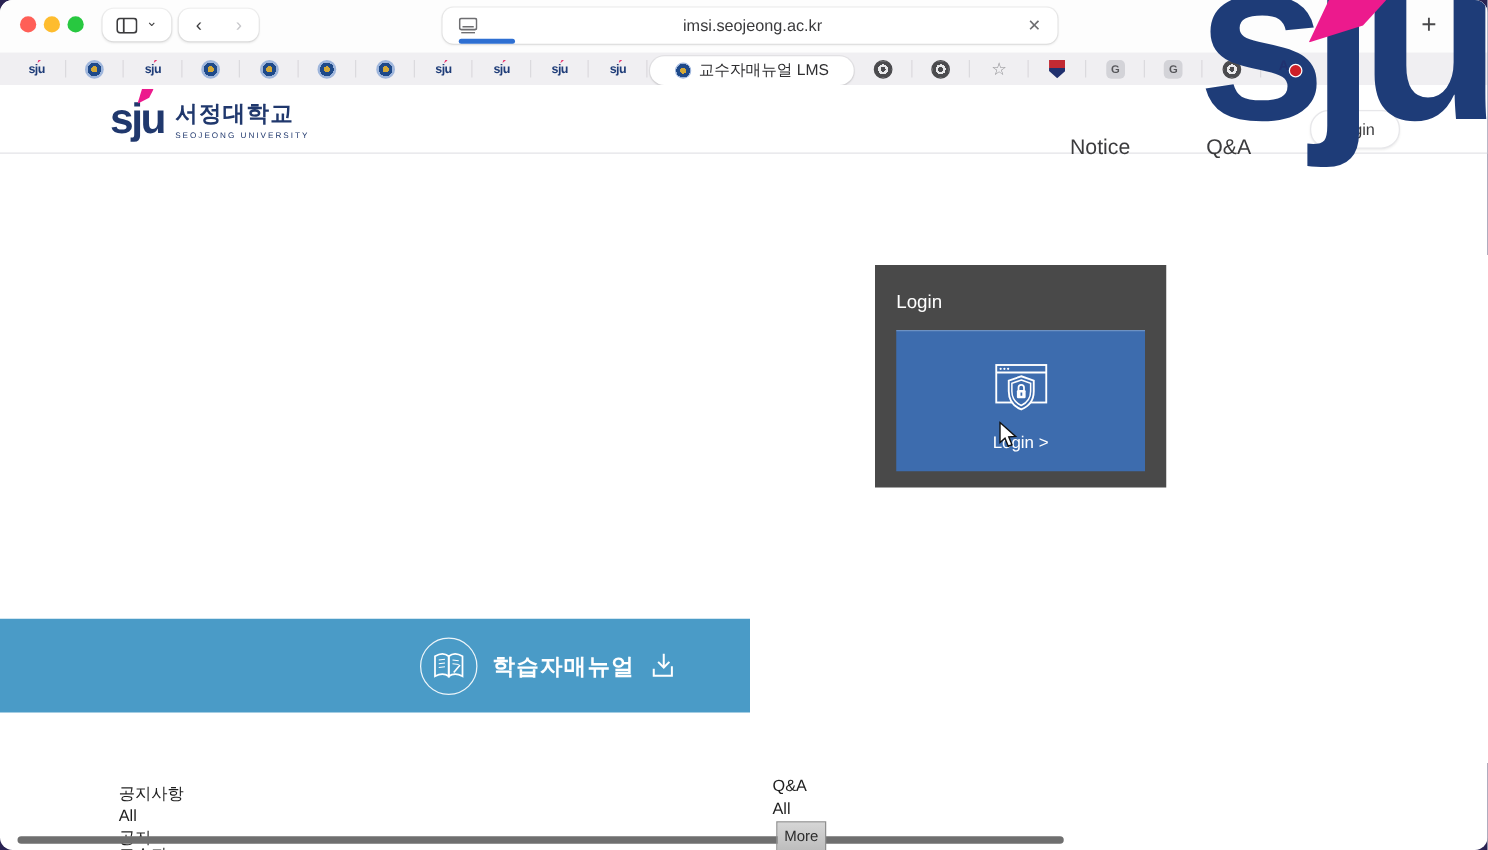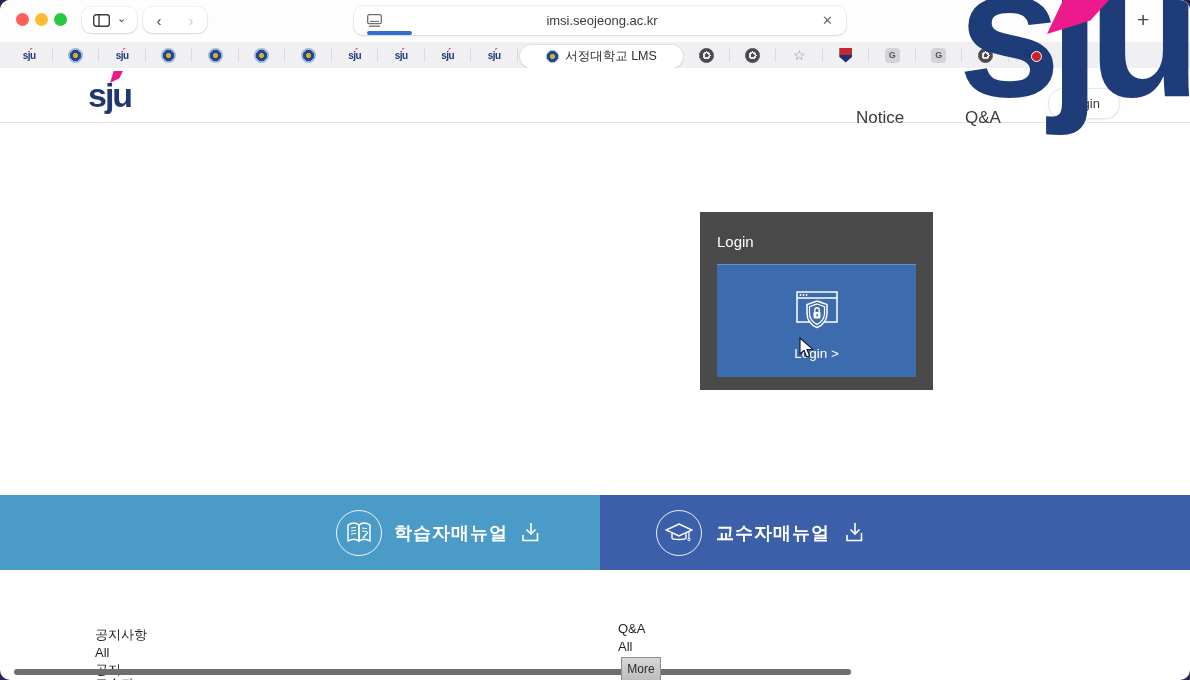--- a/index.html
+++ b/index.html
@@ -185,21 +185,21 @@
         </span>
         <span class="favcell">
           <span class="fav-sju">sju</span>
         </span>
         <span class="favcell">
           <span class="fav-sju">sju</span>
         </span>
       </div>
     <div class="tab-pill">
       <span class="fav-emblem" style="width:13px;height:13px;"></span>
-      <span>서정대학교 LMS</span>
+      <span>교수자매뉴얼 LMS</span>
     </div>
     <div class="favgroup right">
         <span class="favcell">
           <span class="fav-seal"></span>
         </span>
         <span class="favcell">
           <span class="fav-seal"></span>
         </span>
         <span class="favcell">
           <span class="fav-star">☆</span>
@@ -217,20 +217,24 @@
           <span class="fav-seal"></span>
         </span>
       </div>
   </div>
   <span class="a-badge">A</span>
 
   <div class="siteheader">
     <div class="logo">
       <span class="logo-sju">sju</span>
       <span class="logo-flag"></span>
+      <span class="logo-names">
+        <span class="logo-ko">서정대학교</span>
+        <span class="logo-en">SEOJEONG UNIVERSITY</span>
+      </span>
     </div>
     <span class="hnav notice">Notice</span>
     <span class="hnav qna">Q&amp;A</span>
     <div class="login-pill">Login</div>
   </div>
 
   <div class="wm" style="color: rgb(30, 60, 120);">sju</div>
   <div class="wm-flag" style="background: rgb(236, 26, 141);"></div>
 
   <div class="login-card" style="background: rgb(73, 73, 73);">
@@ -270,36 +274,20 @@
           <line x1="22" y1="10" x2="17" y2="16" stroke="#fff" stroke-width="1.3"></line>
         </svg>
       </span>
       <span class="bn-label">학습자매뉴얼</span>
       <svg width="24" height="24" viewBox="0 0 24 24">
         <line x1="11" y1="2" x2="11" y2="12" stroke="#fff" stroke-width="1.6"></line>
         <path d="M6.5 8.5 L11 13 L15.5 8.5" fill="none" stroke="#fff" stroke-width="1.6"></path>
         <path d="M3 14 V19.5 H17.5 V12" fill="none" stroke="#fff" stroke-width="1.6"></path>
       </svg>
     </div>
-    <div class="banner-half right" style="background: rgb(59, 96, 169);">
-      <span class="bn-circle">
-        <svg width="28" height="22" viewBox="0 0 28 22">
-          <path d="M14 2 L27 8 L14 14 L1 8 Z" fill="none" stroke="#fff" stroke-width="1.4"></path>
-          <path d="M7 11 V16 C7 18 21 18 21 16 V11" fill="none" stroke="#fff" stroke-width="1.4"></path>
-          <line x1="24" y1="9" x2="24" y2="16" stroke="#fff" stroke-width="1.2"></line>
-          <circle cx="24" cy="17.5" r="1.2" fill="none" stroke="#fff" stroke-width="1"></circle>
-        </svg>
-      </span>
-      <span class="bn-label">교수자매뉴얼</span>
-      <svg width="24" height="24" viewBox="0 0 24 24">
-        <line x1="11" y1="2" x2="11" y2="12" stroke="#fff" stroke-width="1.6"></line>
-        <path d="M6.5 8.5 L11 13 L15.5 8.5" fill="none" stroke="#fff" stroke-width="1.6"></path>
-        <path d="M3 14 V19.5 H17.5 V12" fill="none" stroke="#fff" stroke-width="1.6"></path>
-      </svg>
-    </div>
   </div>
 
   <div class="board board-notice">
     <div class="row">공지사항</div>
     <div class="row">All</div>
     <div class="row">공지</div>
   </div>
   <div class="clipped-row">교수자</div>
 
   <div class="board board-qna">

